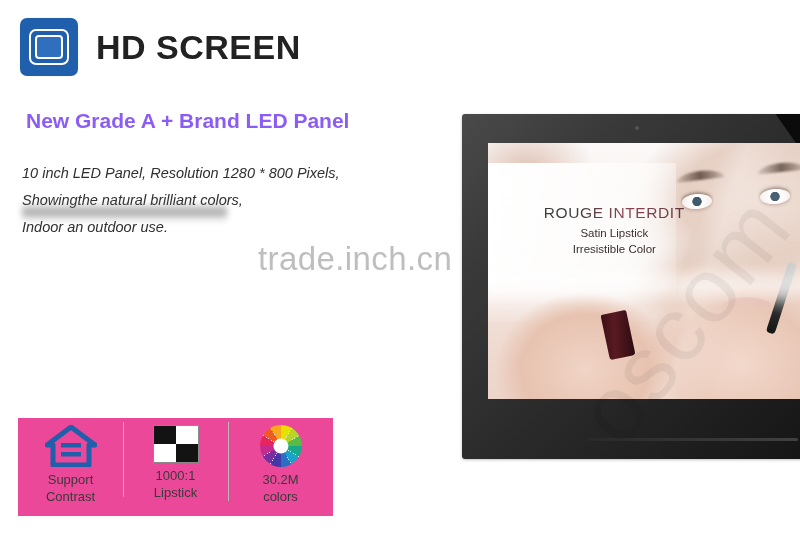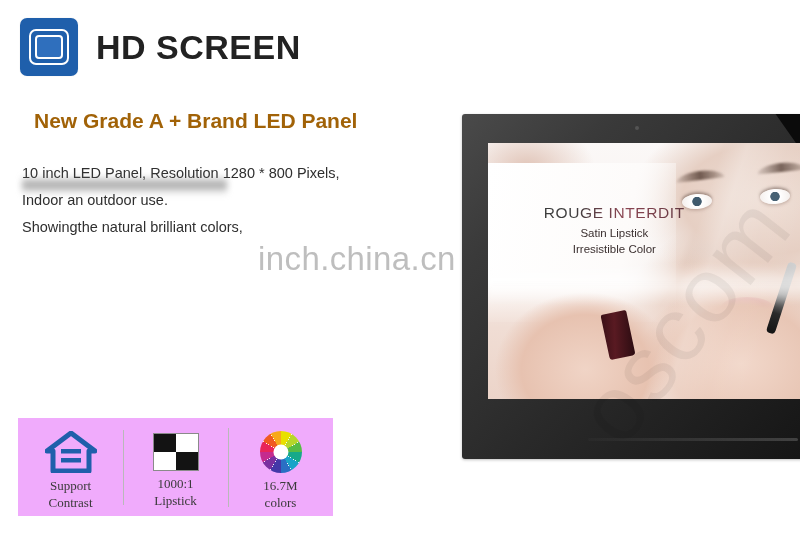--- a/index.html
+++ b/index.html
@@ -66,30 +66,31 @@
   
   #copy {
     position: absolute;
     left: 22px;
     top: 108px;
     width: 410px;
   }
   #subtitle {
     font-size: 21px;
     font-weight: 700;
-    color: #a16207;
+    color: #8b5cf6;
     line-height: 1.25;
-    margin: 0 0 26px 12px;
+    margin: 0 0 26px 4px;
     white-space: nowrap;
   }
   .body-line {
     font-size: 14.5px;
     line-height: 27px;
     color: #2f2f2f;
     white-space: nowrap;
+    font-style: italic;
   }
   .body-line.redacted-line {
     position: relative;
   }
   
   #redaction-strip {
     position: absolute;
     left: 0px;
     top: -12px;
     width: 205px;
@@ -104,24 +105,23 @@
     pointer-events: none;
   }
 
   
   #features {
     position: absolute;
     left: 18px;
     top: 418px;
     width: 315px;
     height: 98px;
-    background: #f0abfc;
+    background: #ec4899;
     display: flex;
-    align-items: center;
-    font-family: Liberation Serif, serif;
+    align-items: flex-start;
   }
   .feature {
     flex: 1 1 0;
     display: flex;
     flex-direction: column;
     align-items: center;
     justify-content: flex-start;
     padding-top: 7px;
     position: relative;
   }
@@ -402,26 +402,26 @@
     <div class="ring-outer"></div>
     <div class="ring-inner"></div>
   </div>
   <div id="header-title">HD SCREEN</div>
 </div>
 
 <div id="copy">
   <h2 id="subtitle">New Grade A + Brand LED Panel</h2>
 
   <div class="body-line">10 inch LED Panel, Resolution 1280 * 800 Pixels,</div>
+  <div class="body-line">Showingthe natural brilliant colors,</div>
+
   <div class="body-line redacted-line">
     <div id="redaction-strip"></div>
     <span class="obscured">Indoor an outdoor use.</span>
   </div>
-
-  <div class="body-line">Showingthe natural brilliant colors,</div>
 
 </div>
 
 <div id="features">
 
   <div class="feature">
     <svg class="house-icon" viewBox="0 0 52 42">
       <path d="M26 2 L50 20 L44 20 L44 40 L8 40 L8 20 L2 20 Z" fill="none" stroke="#1f5fab" stroke-width="5" stroke-linejoin="round"></path>
       <rect x="16" y="18" width="20" height="4.5" fill="#1f5fab"></rect>
       <rect x="16" y="27" width="20" height="4.5" fill="#1f5fab"></rect>
@@ -443,21 +443,21 @@
       <span>1000:1</span><br>
       <span>Lipstick</span>
     </div>
   </div>
 
   <div class="feature">
     <div class="wheel">
       <div class="spokes"></div>
     </div>
     <div class="feature-label">
-      <span>16.7M</span><br>
+      <span>30.2M</span><br>
       <span>colors</span>
     </div>
   </div>
 
 </div>
 
 <div id="monitor">
   <div id="monitor-corner"></div>
   <div id="bezel-dot"></div>
 
@@ -481,14 +481,14 @@
       <div id="ad-sub2">Irresistible Color</div>
     </div>
 
     <div id="glare"></div>
     <div id="reflection"></div>
   </div>
 
   <div id="bezel-slit"></div>
 </div>
 
-<div id="watermark-center">inch.china.cn</div>
+<div id="watermark-center">trade.inch.cn</div>
 <div id="watermark-diagonal">oscom</div>
 
 </body></html>

